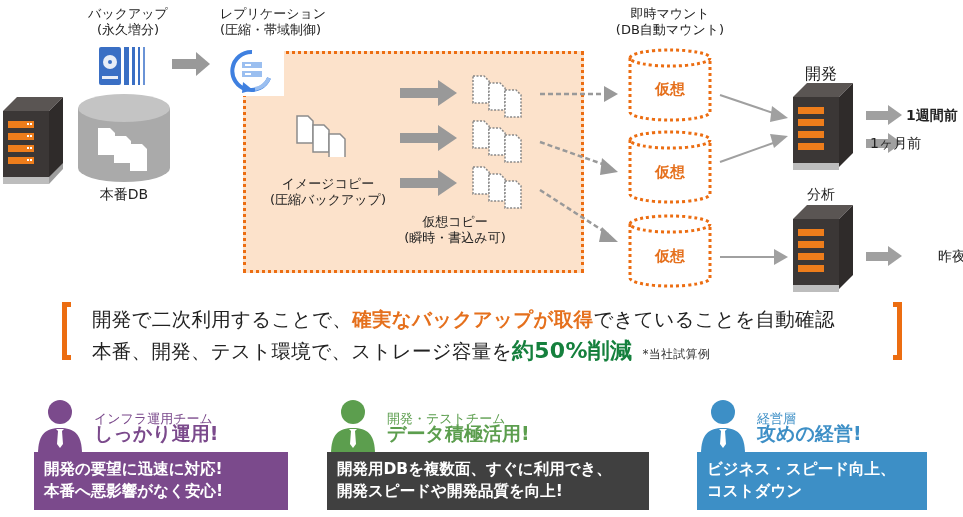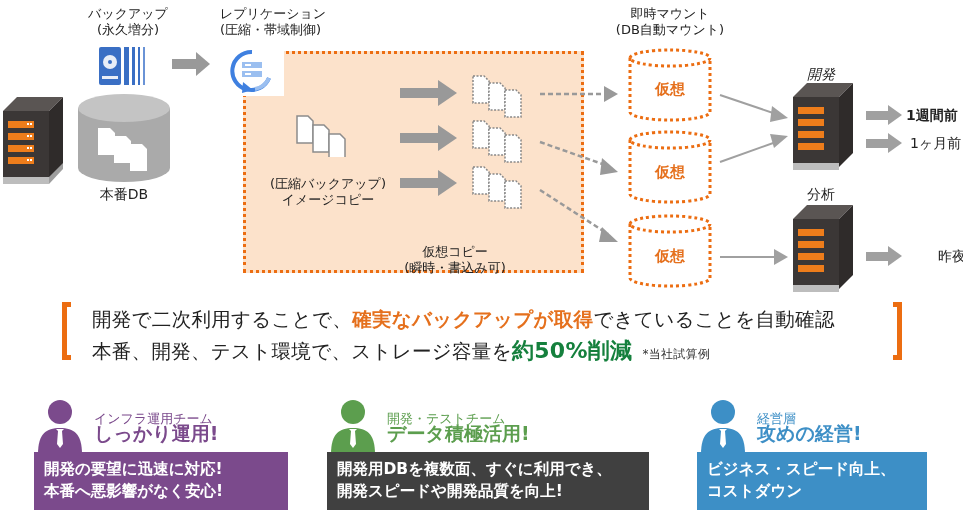--- a/index.html
+++ b/index.html
@@ -104,22 +104,22 @@
   </svg>
 
   <svg class="abs" style="left:296px;top:115px;" width="62" height="42">
     <g fill="#fff" stroke="#8c8c8c" stroke-width="1.5">
       <path d="M1,1 h11 l5,5 v22 h-16 z"></path>
       <path d="M17,10 h11 l5,5 v22 h-16 z"></path>
       <path d="M33,19 h11 l5,5 v22 h-16 z"></path>
     </g>
   </svg>
   <div class="abs lbl" style="left:258px;top:176px;width:140px;">
+    <div>イメージコピー</div>
     <div>(圧縮バックアップ)</div>
-    <div>イメージコピー</div>
   </div>
 
   <svg class="abs" style="left:400px;top:80px;" width="60" height="130">
     <g fill="#999">
       <rect x="0" y="8" width="38" height="10"></rect>
         <polygon points="38,0 57,13 38,26"></polygon>
       <rect x="0" y="53" width="38" height="10"></rect>
         <polygon points="38,45 57,58 38,71"></polygon>
       <rect x="0" y="98" width="38" height="10"></rect>
         <polygon points="38,90 57,103 38,116"></polygon>
@@ -132,21 +132,21 @@
         <path d="M17,8 h11 l5,5 v22 h-16 z"></path>
         <path d="M33,15 h11 l5,5 v22 h-16 z"></path>
       <path d="M1,46 h11 l5,5 v22 h-16 z"></path>
         <path d="M17,53 h11 l5,5 v22 h-16 z"></path>
         <path d="M33,60 h11 l5,5 v22 h-16 z"></path>
       <path d="M1,92 h11 l5,5 v22 h-16 z"></path>
         <path d="M17,99 h11 l5,5 v22 h-16 z"></path>
         <path d="M33,106 h11 l5,5 v22 h-16 z"></path>
     </g>
   </svg>
-  <div class="abs lbl" style="left:400px;top:214px;width:110px;margin-top:30px;">
+  <div class="abs lbl" style="left:400px;top:214px;width:110px;">
     <div>仮想コピー</div>
     <div>(瞬時・書込み可)</div>
   </div>
 
   <svg class="abs" style="left:538px;top:80px;" width="90" height="180">
     <g stroke="#999" stroke-width="2.5" stroke-dasharray="5,3" fill="none">
       <line x1="2" y1="14" x2="68" y2="14"></line>
       <line x1="2" y1="62" x2="70" y2="86"></line>
       <line x1="2" y1="110" x2="70" y2="154"></line>
     </g>
@@ -182,21 +182,21 @@
       <line x1="2" y1="72" x2="58" y2="52"></line>
       <line x1="2" y1="167" x2="58" y2="167"></line>
     </g>
     <g fill="#a0a0a0">
       <polygon points="54,16 70,28 52,32"></polygon>
       <polygon points="52,44 70,46 56,58"></polygon>
       <polygon points="56,159 70,167 56,175"></polygon>
     </g>
   </svg>
 
-  <div class="abs lbl" style="left:796px;top:66px;width:50px;font-size:14px;font-style:italic;">開発</div>
+  <div class="abs lbl" style="left:796px;top:66px;width:50px;font-size:16px;">開発</div>
   <svg class="abs" style="left:793px;top:83px;" width="62" height="88">
     <polygon points="0,14 14,0 60,0 46,14" fill="#5a5553"></polygon>
     <polygon points="46,14 60,0 60,70 46,84" fill="#2f2b2a"></polygon>
     <rect x="0" y="14" width="46" height="66" fill="#3b3736"></rect>
     <rect x="0" y="80" width="46" height="7" fill="#bdbdbd"></rect>
     <g fill="#ee7d1b">
         <rect x="5" y="24" width="26" height="7"></rect>
         <rect x="5" y="36" width="26" height="7"></rect>
         <rect x="5" y="48" width="26" height="7"></rect>
         <rect x="5" y="60" width="26" height="7"></rect>
@@ -204,21 +204,21 @@
   </svg>
   <svg class="abs" style="left:866px;top:105px;" width="40" height="50">
     <g fill="#a0a0a0">
       <rect x="0" y="6" width="22" height="9"></rect>
         <polygon points="22,0 36,10 22,20"></polygon>
       <rect x="0" y="34" width="22" height="9"></rect>
         <polygon points="22,28 36,38 22,48"></polygon>
     </g>
   </svg>
   <div class="abs lbl" style="left:906px;top:107px;text-align:left;font-size:14px;font-weight:bold;">1週間前</div>
-  <div class="abs lbl" style="left:910px;top:135px;text-align:center;font-size:14px;">1ヶ月前</div>
+  <div class="abs lbl" style="left:870px;top:135px;text-align:center;font-size:14px;">1ヶ月前</div>
 
   <div class="abs lbl" style="left:796px;top:186px;width:50px;font-size:14px;">分析</div>
   <svg class="abs" style="left:793px;top:205px;" width="62" height="88">
     <polygon points="0,14 14,0 60,0 46,14" fill="#5a5553"></polygon>
     <polygon points="46,14 60,0 60,70 46,84" fill="#2f2b2a"></polygon>
     <rect x="0" y="14" width="46" height="66" fill="#3b3736"></rect>
     <rect x="0" y="80" width="46" height="7" fill="#bdbdbd"></rect>
     <g fill="#ee7d1b">
         <rect x="5" y="24" width="26" height="7"></rect>
         <rect x="5" y="36" width="26" height="7"></rect>

